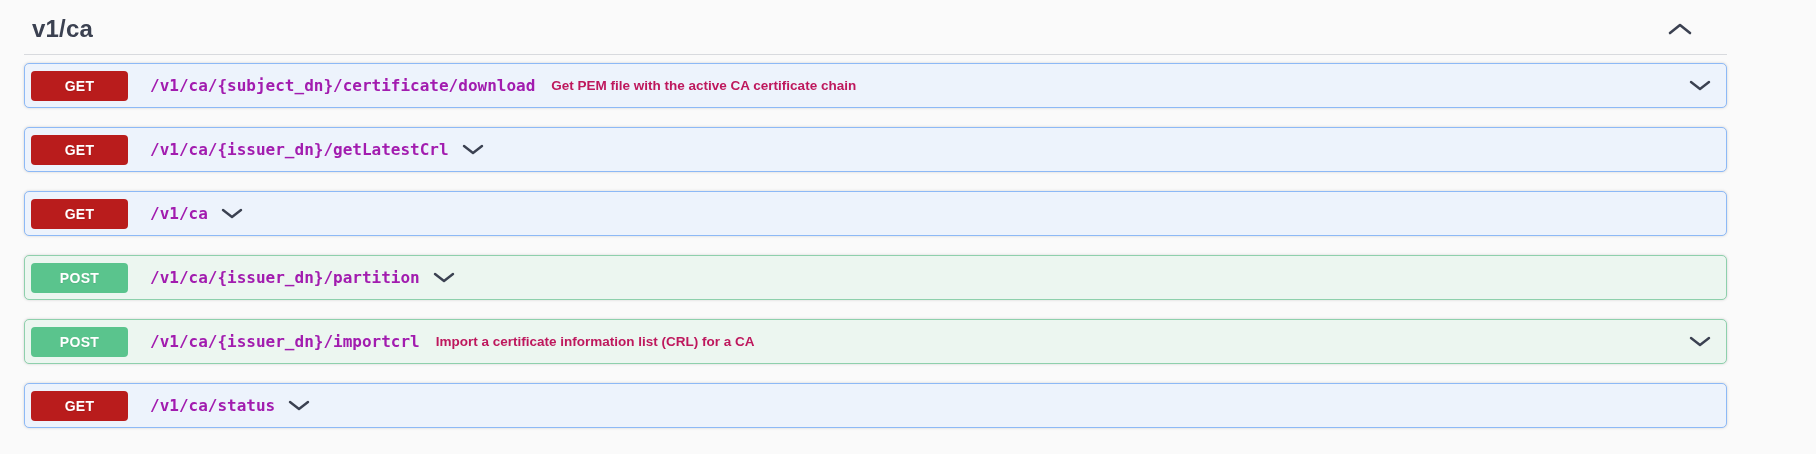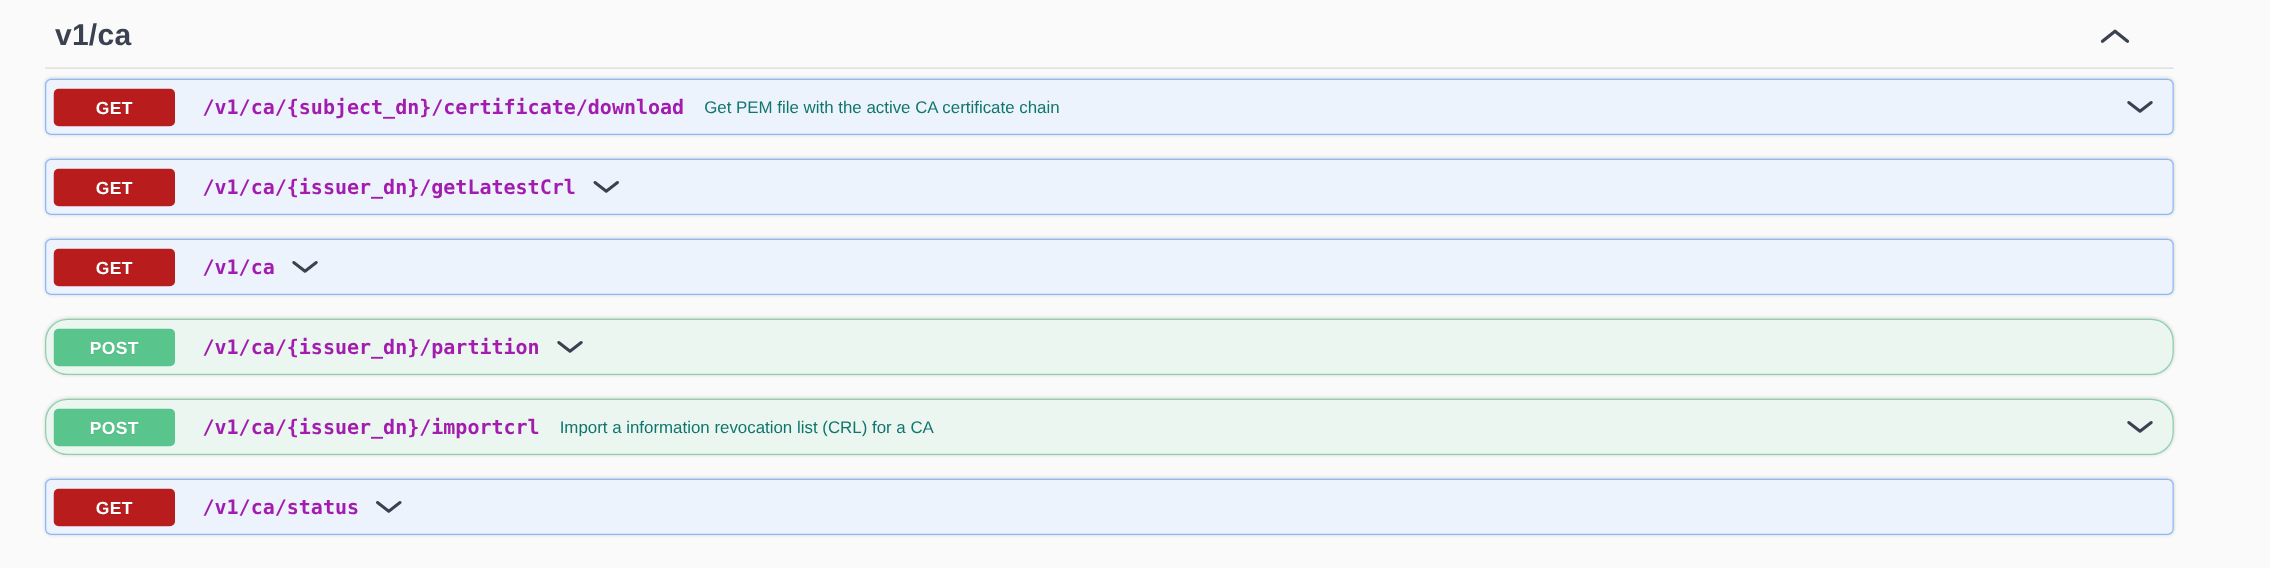--- a/index.html
+++ b/index.html
@@ -3,21 +3,21 @@
 <meta charset="utf-8">
 <style>
   * { box-sizing: border-box; margin: 0; padding: 0; }
   html, body {
     width: 1816px; height: 454px;
     background: #fafafa;
     font-family: "Liberation Sans", sans-serif;
     color: #3b4151;
     overflow: hidden;
   }
-  .section { width: 1703px; margin-left: 36px; }
+  .section { width: 1703px; margin-left: 24px; }
 
   
   .section-header {
     display: flex; align-items: center; justify-content: space-between;
     height: 55px; padding: 4px 0 0 8px;
     border-bottom: 1px solid #d8dade;
     cursor: pointer;
   }
   .section-title {
     font-size: 24px; font-weight: 700; color: #3b4151;
@@ -33,21 +33,21 @@
   .opblock {
     display: flex; align-items: center;
     height: 45px; margin-bottom: 19px;
     border-radius: 5px; border: 1px solid;
     padding: 0 14px 0 6px;
     box-shadow: 0 0 3px rgba(0,0,0,.16);
     cursor: pointer;
   }
   .opblock:last-child { margin-bottom: 0; }
   .opblock.get  { background: #edf3fc; border-color: #8db9f6; }
-  .opblock.post { background: #ecf6f0; border-color: #8ed0ac; border-radius: 18px; }
+  .opblock.post { background: #ecf6f0; border-color: #8ed0ac; }
 
   .method-badge {
     flex: 0 0 auto; width: 97px; height: 30px; line-height: 30px;
     border-radius: 4px; text-align: center;
     color: #ffffff; font-size: 14px; font-weight: 700;
     letter-spacing: 0.3px;
     text-shadow: 0 1px 1px rgba(0,0,0,.08);
   }
   .get  .method-badge { background: #b91c1c; }
   .post .method-badge { background: #5ac48d; }
@@ -55,22 +55,22 @@
   .op-path {
     flex: 0 0 auto;
     margin-left: 22px;
     font-family: "DejaVu Sans Mono", "Liberation Mono", monospace;
     font-size: 16px; font-weight: 700; color: #a21caf;
     white-space: nowrap;
   }
   .op-desc {
     flex: 1 1 auto;
     margin-left: 16px;
-    font-size: 13.5px; color: #0f766e;
-    white-space: nowrap; overflow: hidden; text-overflow: ellipsis;
+    font-size: 13.5px; color: #be185d;
+    white-space: nowrap; overflow: hidden; text-overflow: ellipsis; font-weight: bold;
   }
   .op-chevron {
     flex: 0 0 auto; margin-left: 12px;
     display: flex; align-items: center;
   }
   svg.chev { display: block; }
 </style>
 </head>
 <body>
 
@@ -126,21 +126,21 @@
       <span class="op-chevron">
         <svg class="chev" width="24" height="13" viewBox="0 0 24 13">
           <polyline points="3,3 12,10 21,3" fill="none" stroke="#3b4151" stroke-width="2.4" stroke-linecap="round" stroke-linejoin="round"></polyline>
         </svg>
       </span>
     </div>
 
     <div class="opblock post">
       <span class="method-badge">POST</span>
       <span class="op-path">/v1/ca/{issuer_dn}/importcrl</span>
-      <span class="op-desc">Import a information revocation list (CRL) for a CA</span>
+      <span class="op-desc">Import a certificate information list (CRL) for a CA</span>
       <span class="op-chevron">
         <svg class="chev" width="24" height="13" viewBox="0 0 24 13">
           <polyline points="3,3 12,10 21,3" fill="none" stroke="#3b4151" stroke-width="2.4" stroke-linecap="round" stroke-linejoin="round"></polyline>
         </svg>
       </span>
     </div>
 
     <div class="opblock get">
       <span class="method-badge">GET</span>
       <span class="op-path">/v1/ca/status</span>

